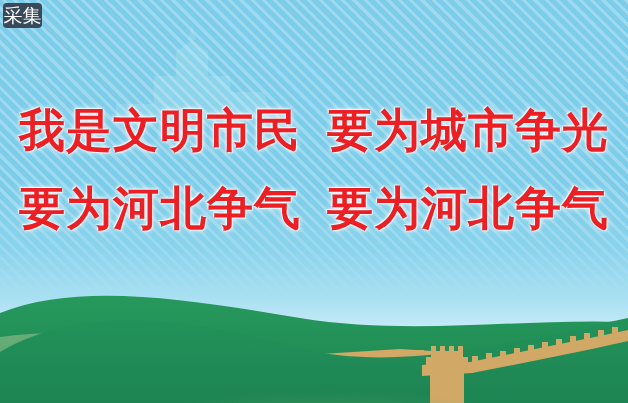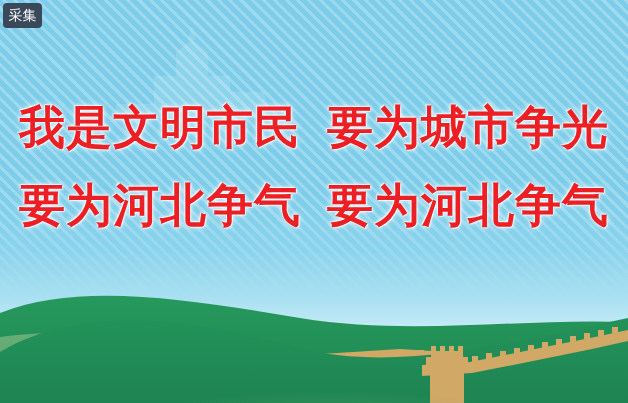--- a/index.html
+++ b/index.html
@@ -77,21 +77,21 @@
   
   .slogan {
     position: absolute;
     left: 0;
     top: 92px;
     width: 628px;
     text-align: center;
     z-index: 5;
   }
   .slogan-line {
-    font-family: Liberation Mono, monospace;
+    font-family: Liberation Serif, serif;
     font-weight: bold;
     font-size: 46px;
     line-height: 78px;
     color: #ec2024;
     letter-spacing: 1px;
     white-space: nowrap;
     text-shadow:
        0 0  3px rgba(255,255,255,.95),
        0 0  6px rgba(255,255,255,.85),
        1px 1px 0 rgba(255,255,255,.55),
@@ -102,21 +102,21 @@
   
   .capture-badge {
     position: absolute;
     left: 3px;
     top: 3px;
     width: 39px;
     height: 25px;
     border-radius: 4px;
     background: #39495a;
     color: #ffffff;
-    font-size: 14px;
+    font-size: 19px;
     line-height: 25px;
     text-align: center;
     letter-spacing: 0px;
     z-index: 20;
     font-family: "DejaVu Sans", "Liberation Sans", sans-serif;
   }
 </style>
 </head>
 <body>
 

